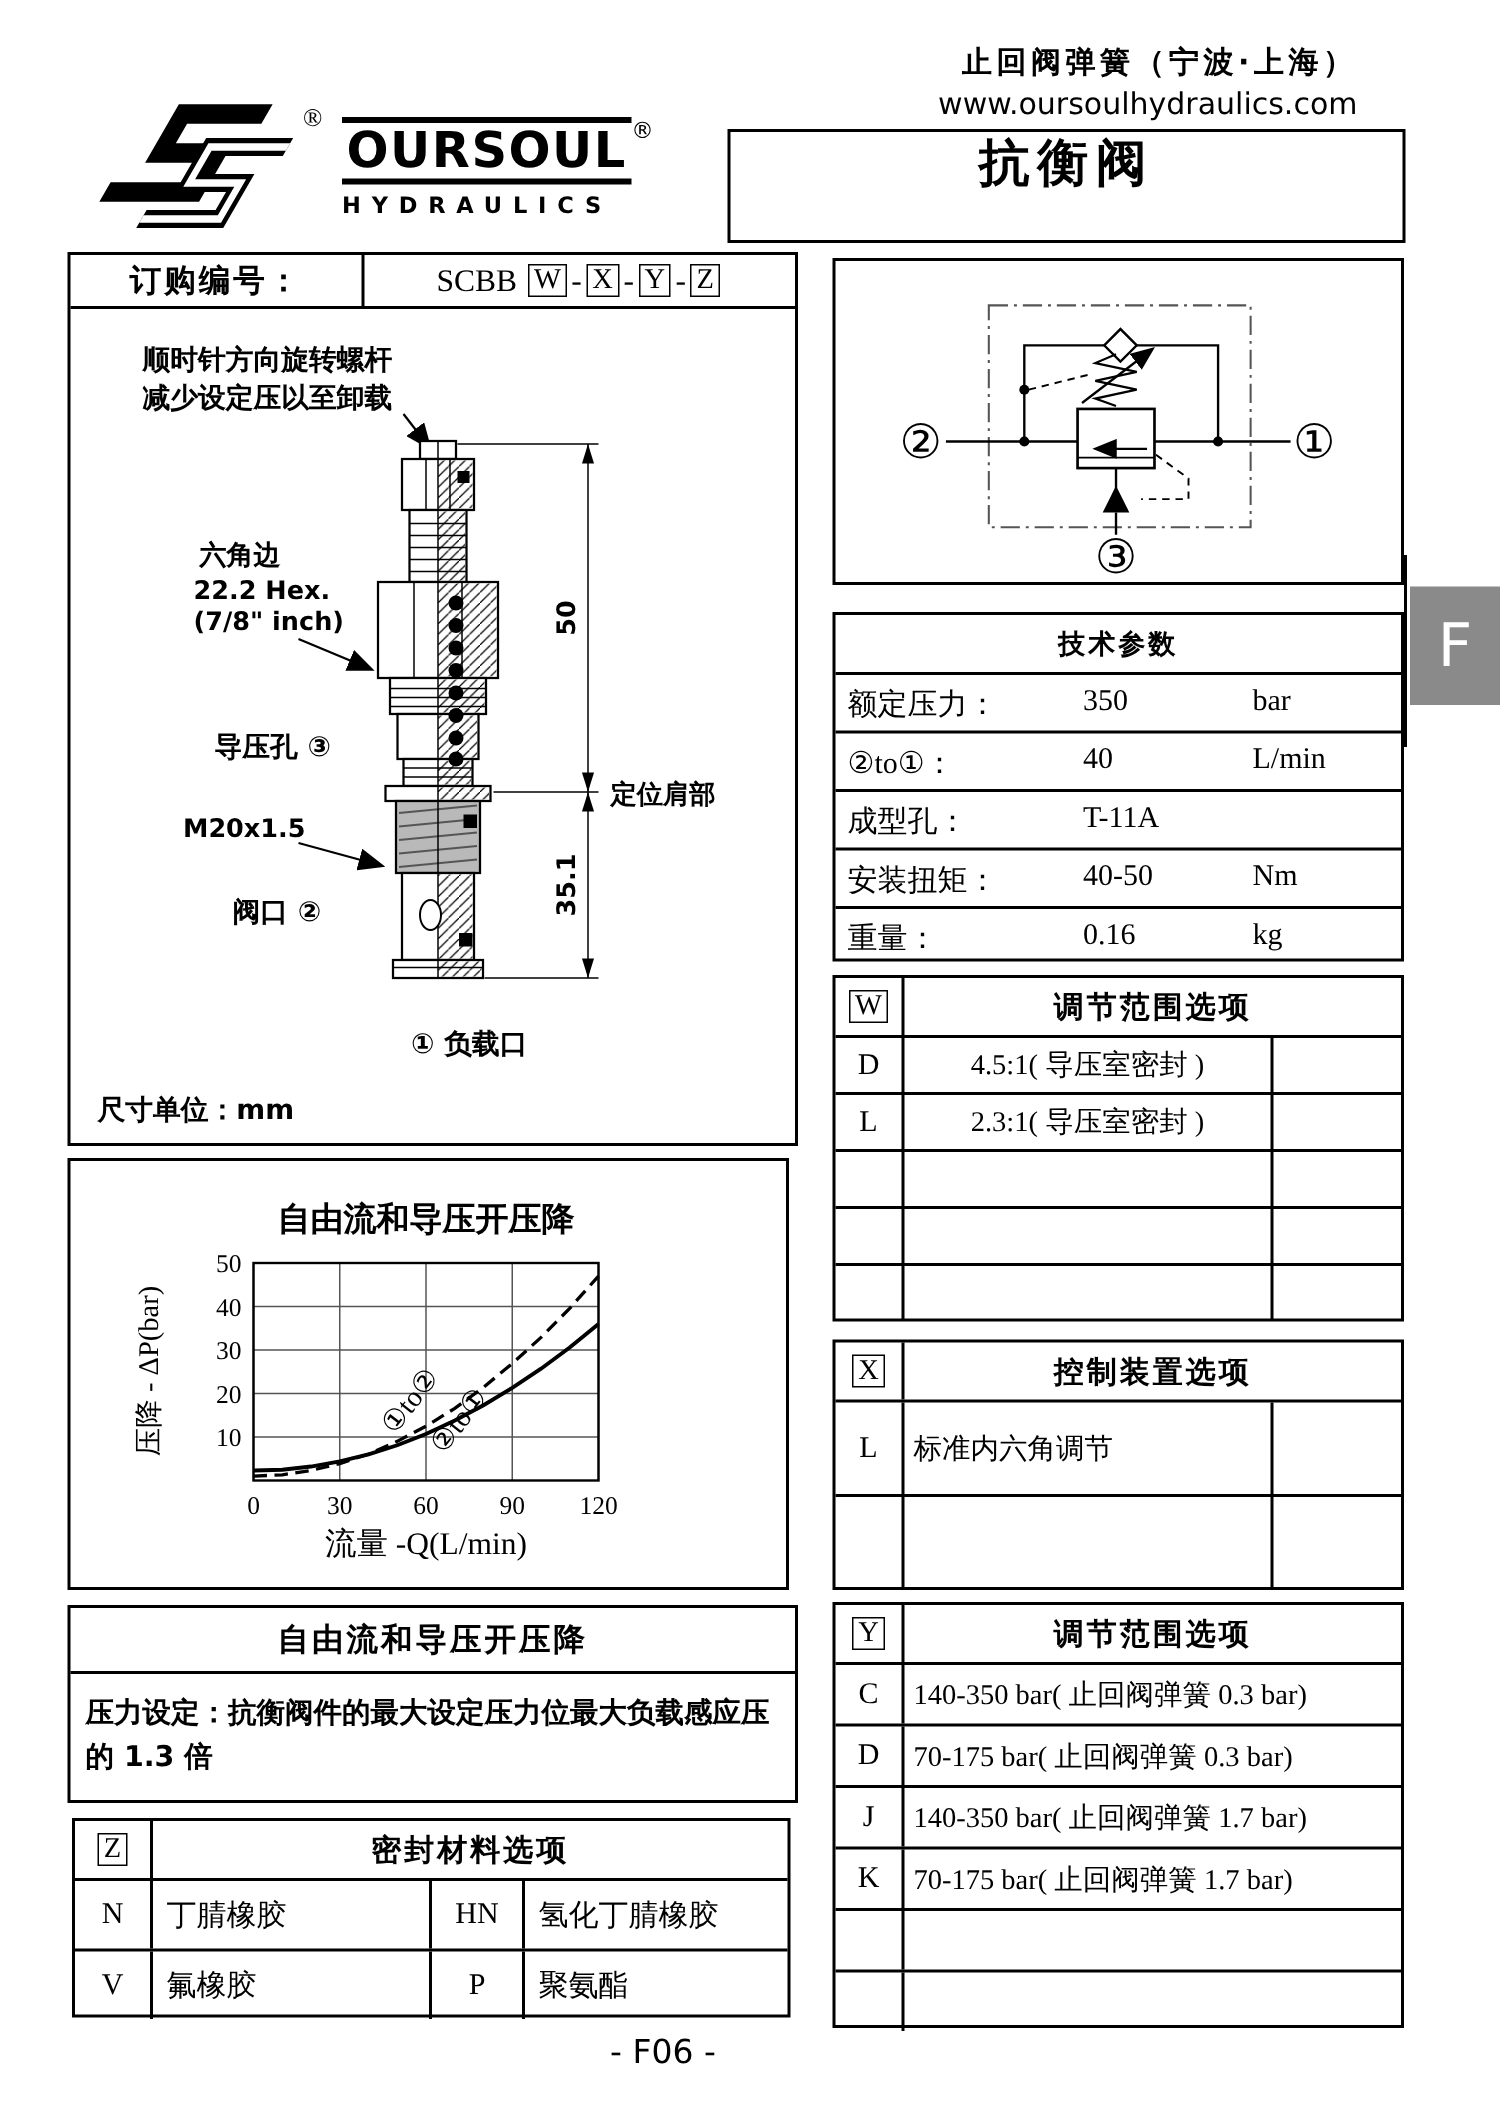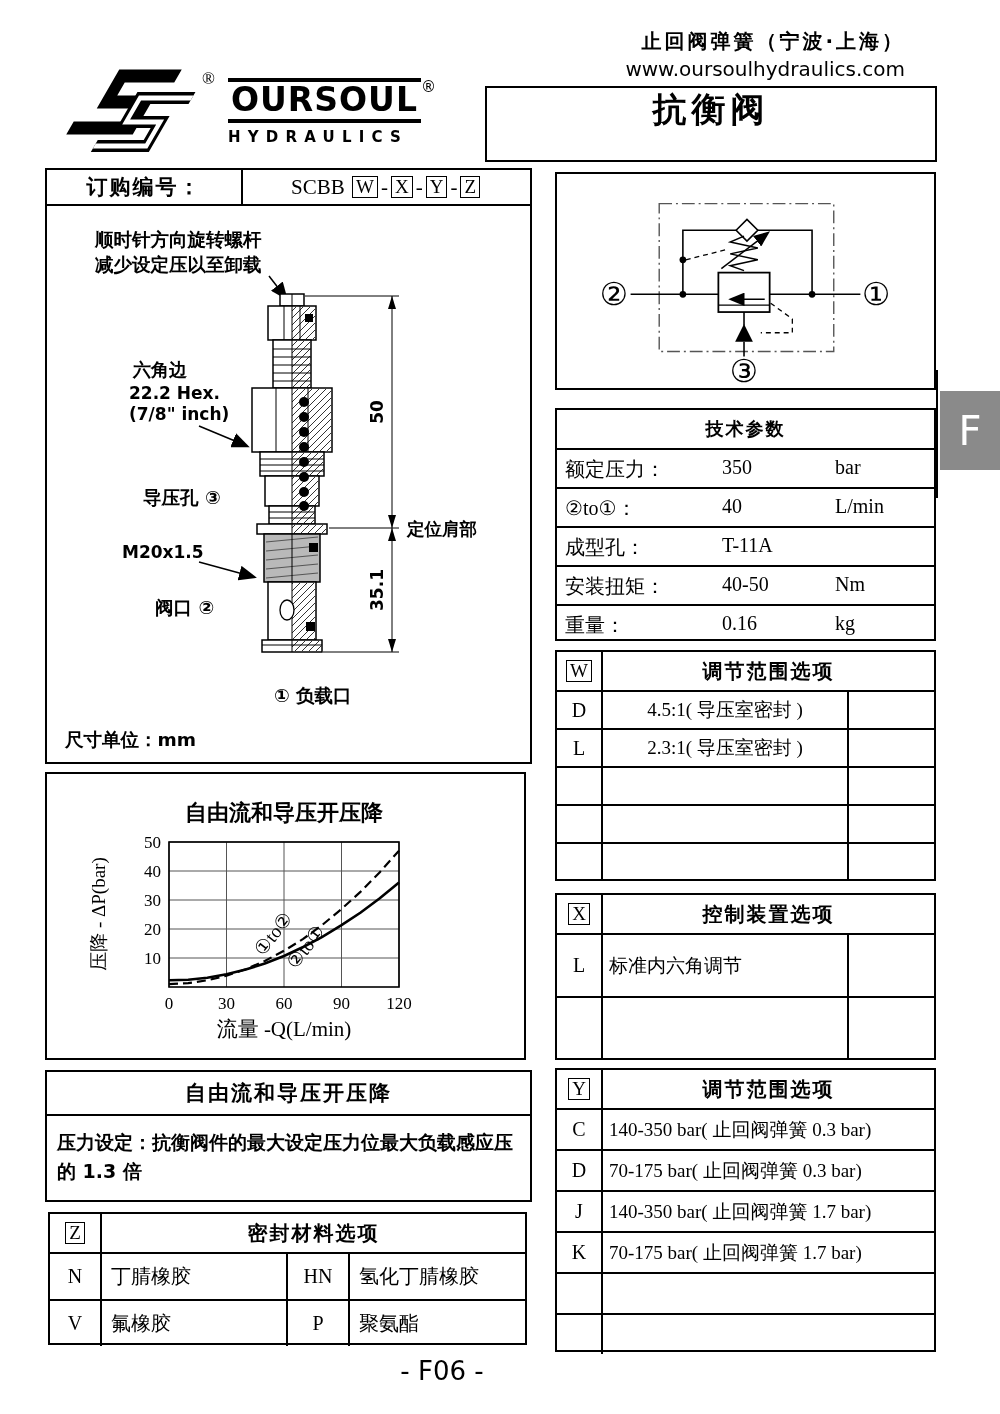--- a/index.html
+++ b/index.html
@@ -68,21 +68,21 @@
   .z-box{left:48px;top:1212px;width:479px;height:133px;}
   .z-head{display:flex;height:38px;box-sizing:border-box;align-items:center;}
   .z-key{width:52px;border-right:2px solid #000;display:flex;align-items:center;justify-content:center;height:100%;box-sizing:border-box;}
   .z-row{display:flex;border-top:2px solid #000;height:47px;box-sizing:border-box;align-items:stretch;}
   .z-c1{width:52px;border-right:2px solid #000;}
   .z-d1{width:186px;border-right:2px solid #000;padding-left:9px;}
   .z-c2{width:62px;border-right:2px solid #000;justify-content:center;}
   .z-d2{flex:1;padding-left:9px;}
   .z-row .cell{font-size:20px;}
   
-  .footer{left:0;top:1356px;width:884px;text-align:center;font-size:26px;
+  .footer{left:0;top:1356px;width:884px;text-align:center;font-size:22px;
           font-family:"DejaVu Sans","Liberation Sans",sans-serif;}
   .ftab{left:940px;top:391px;width:60px;height:79px;display:flex;align-items:center;justify-content:center;
         color:#fff;font-size:40px;font-family:"DejaVu Sans",sans-serif;}
   .edgeline{left:936px;top:370px;width:2px;height:128px;background:#000;}
   svg text{font-family:"Liberation Serif","DejaVu Serif",serif;}
   svg .snote{font-family:"DejaVu Sans","Liberation Sans",sans-serif;font-weight:600;}
 </style>
 </head>
 <body>
 

